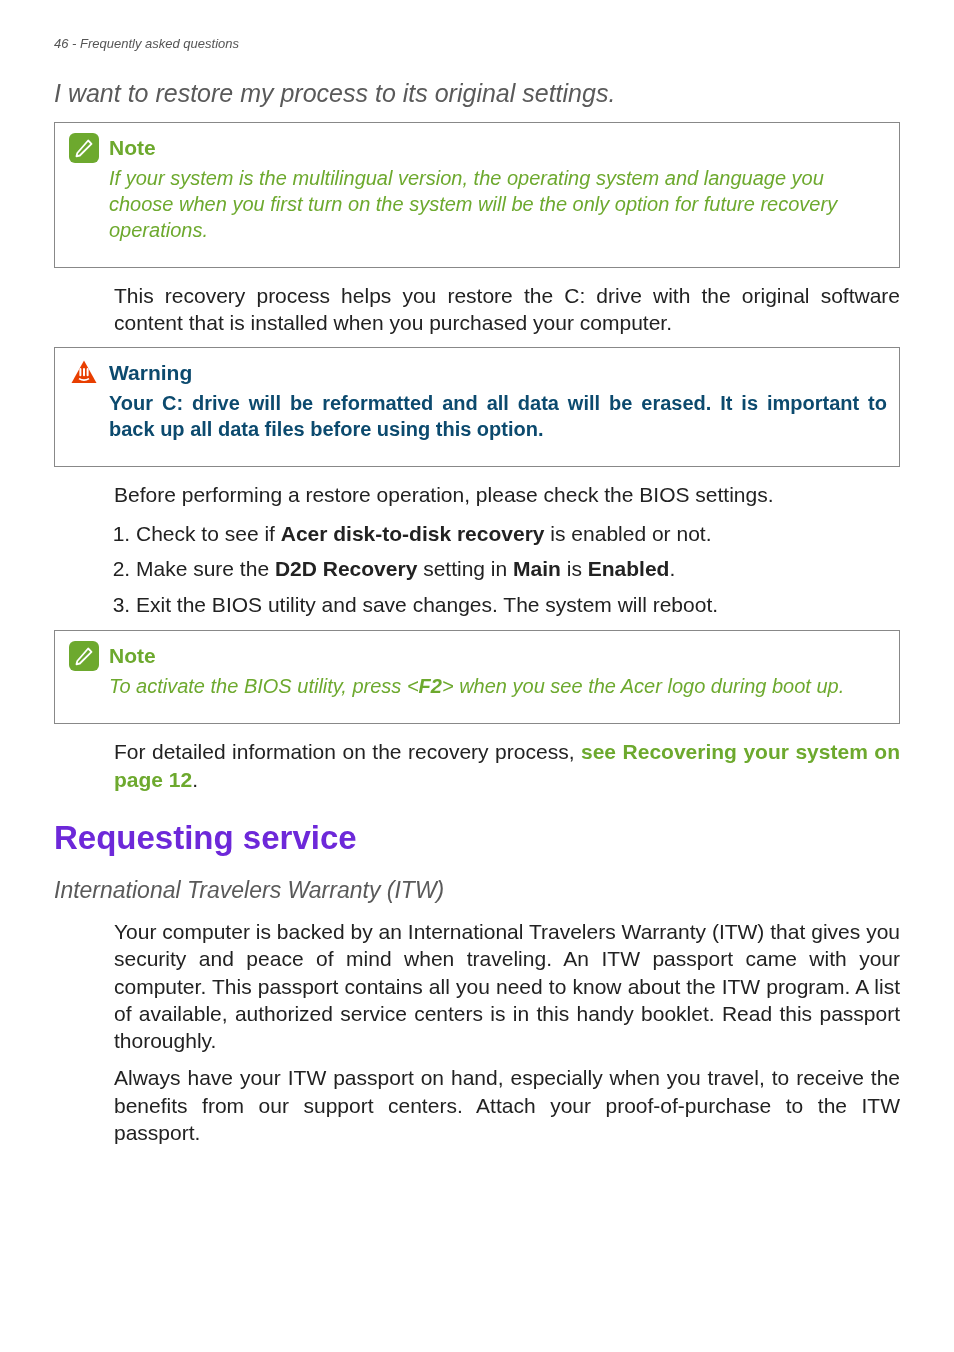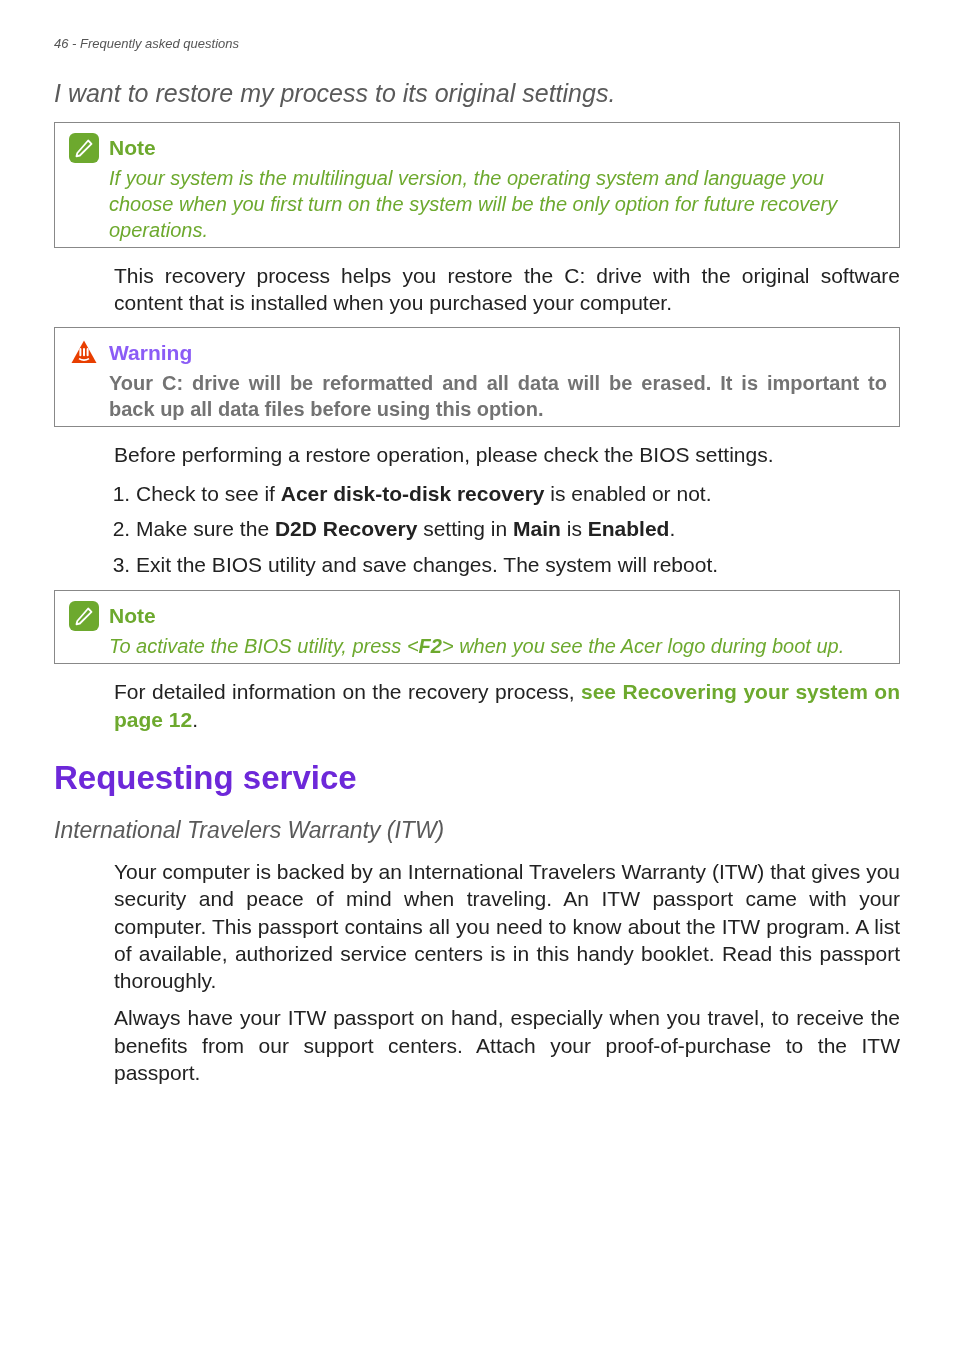--- a/index.html
+++ b/index.html
@@ -21,44 +21,44 @@
   }
   .sub-heading-italic {
     font-style: italic;
     font-size: 25px;
     color: #5a5a5a;
     margin: 20px 0 14px 0;
   }
   .callout-box {
     border: 1px solid #888;
     margin: 10px 0 14px 0;
-    padding: 10px 12px 4px 14px;
+    padding: 10px 12px 24px 14px;
     position: relative;
   }
   .callout-head {
     display: flex;
     align-items: center;
     gap: 10px;
     margin-bottom: 2px;
   }
   .callout-title {
     font-weight: bold;
     font-size: 21px;
   }
   .note-title { color: #6da92e; }
-  .warning-title { color: #8b5cf6; }
+  .warning-title { color: #0c4a6e; }
   .callout-body-note {
     color: #6da92e;
     font-style: italic;
     font-size: 20px;
     line-height: 1.3;
     margin-left: 40px;
   }
   .callout-body-warning {
-    color: #737373;
+    color: #0c4a6e;
     font-weight: bold;
     font-size: 20px;
     line-height: 1.3;
     margin-left: 40px;
     text-align: justify;
   }
   .callout-body-note b { font-weight: bold; font-style: italic; }
   .body-para {
     font-size: 21px;
     line-height: 1.3;

